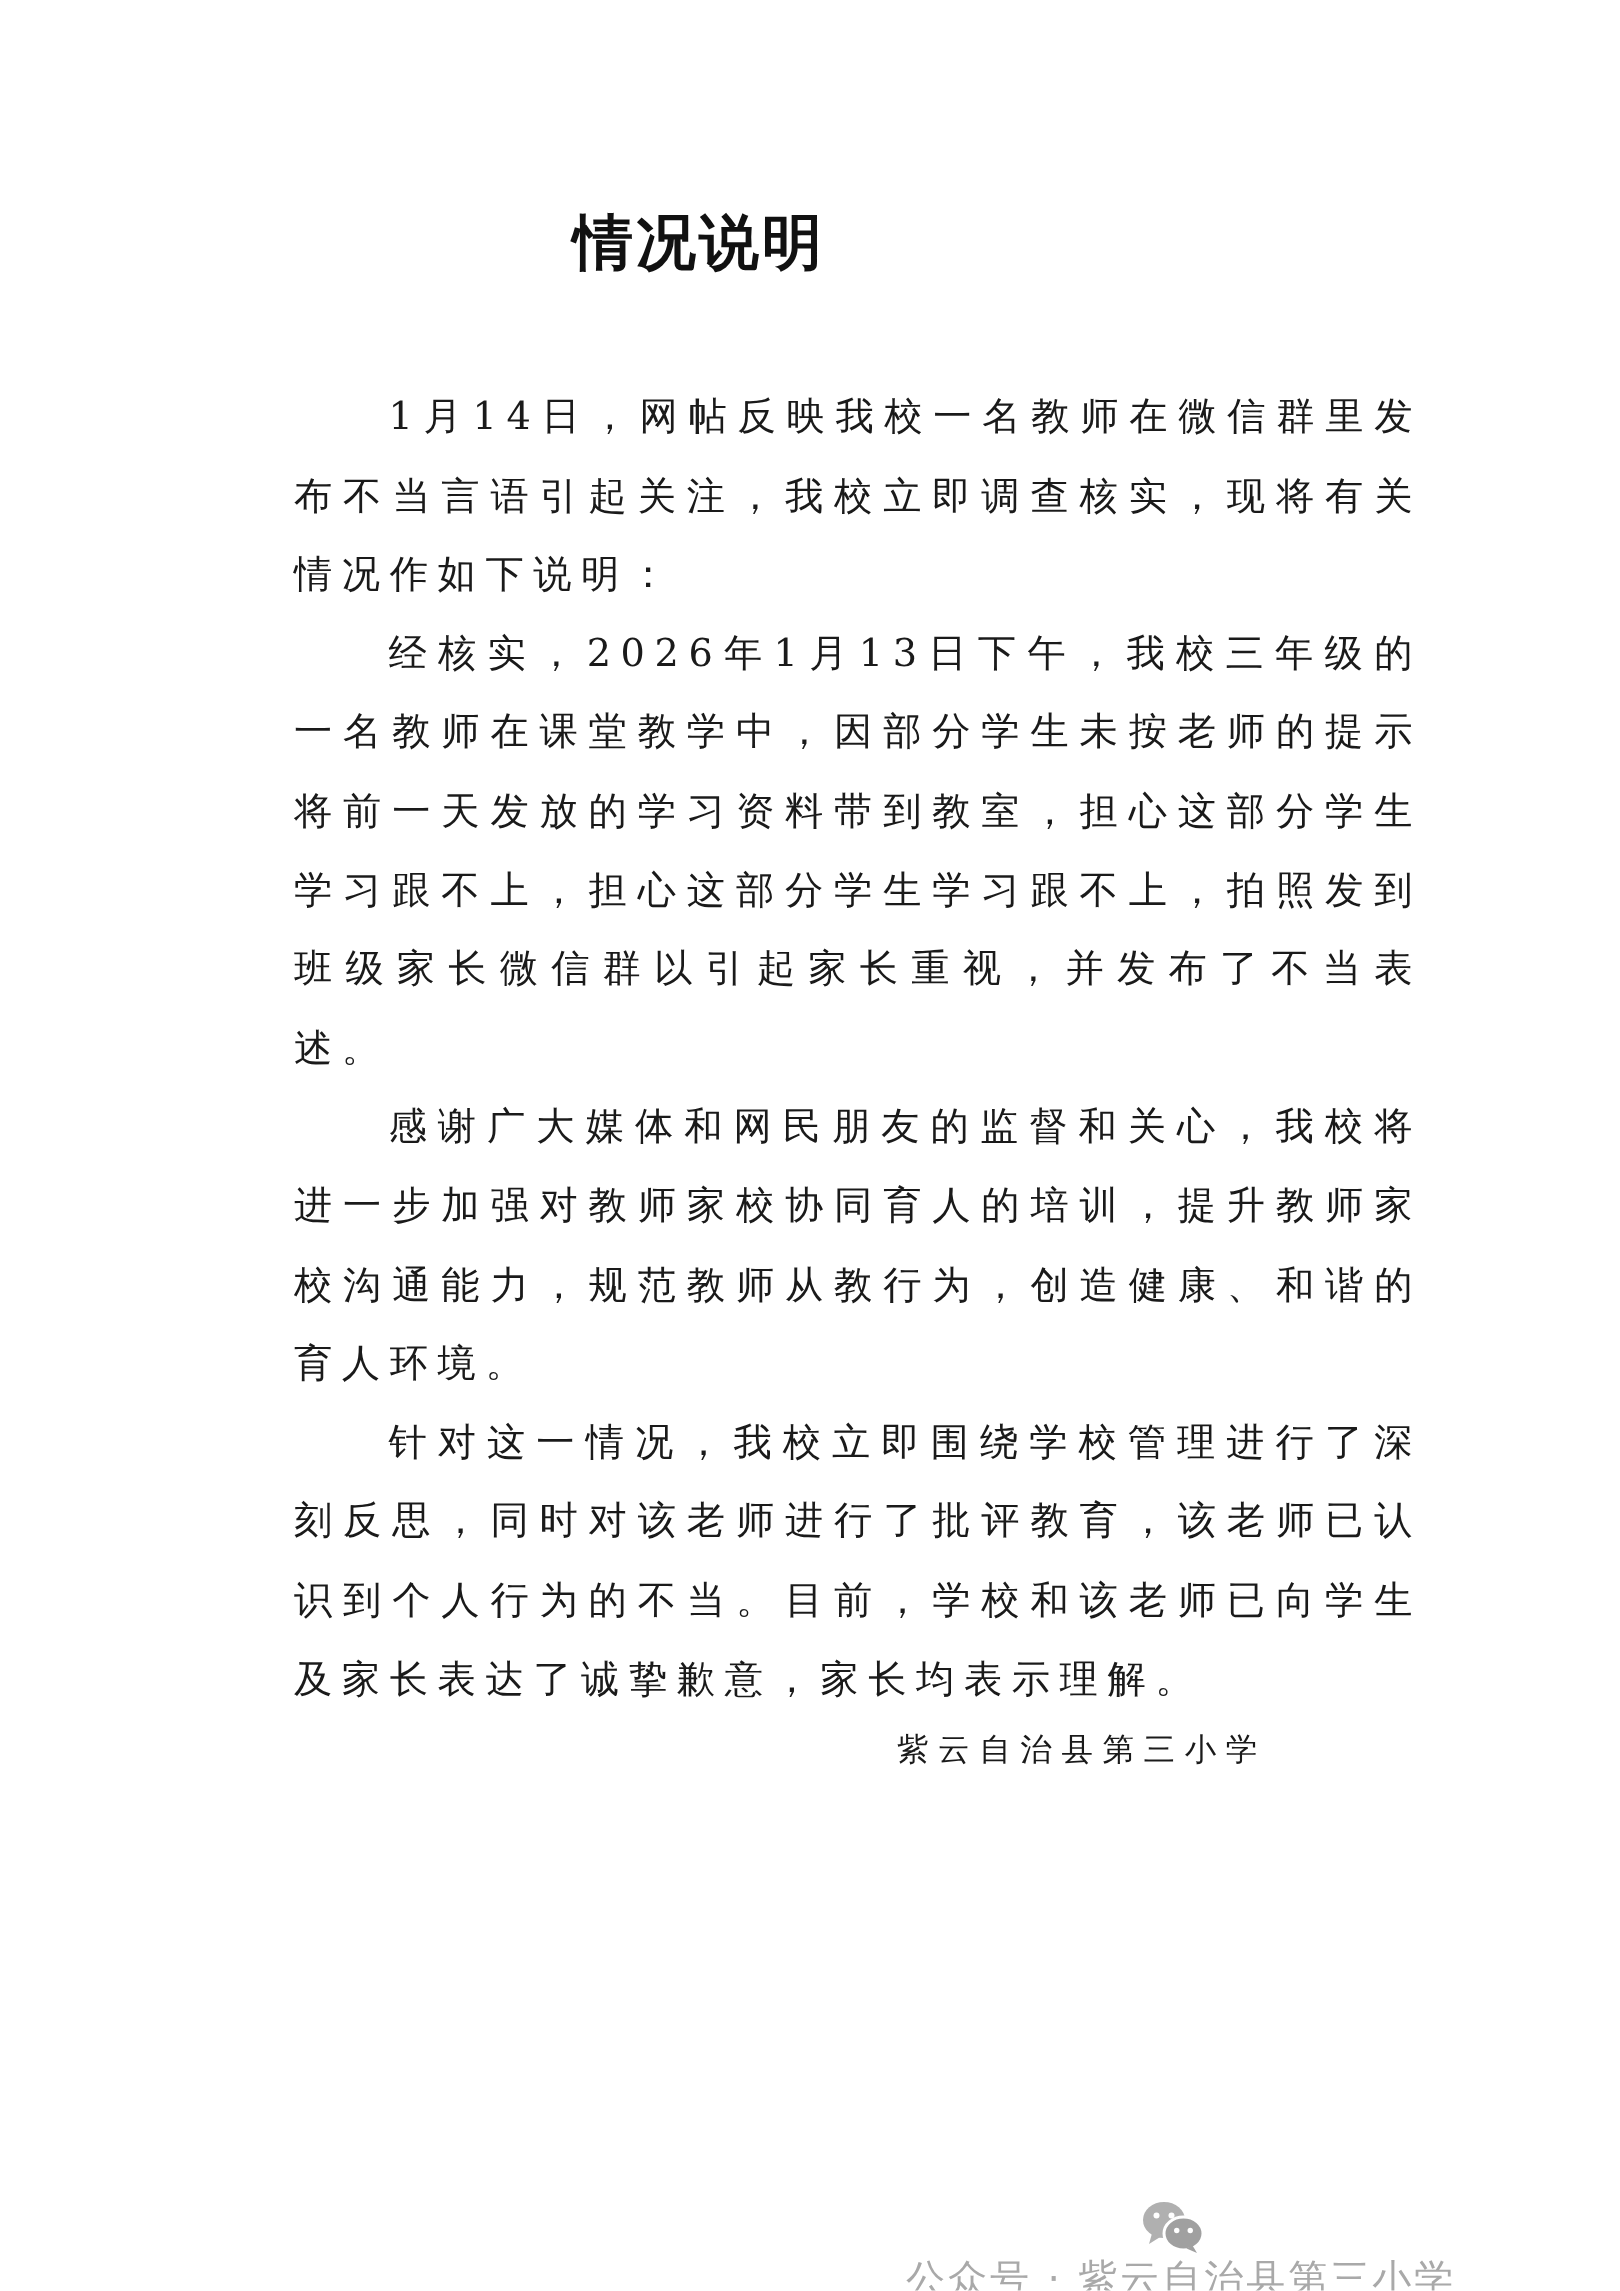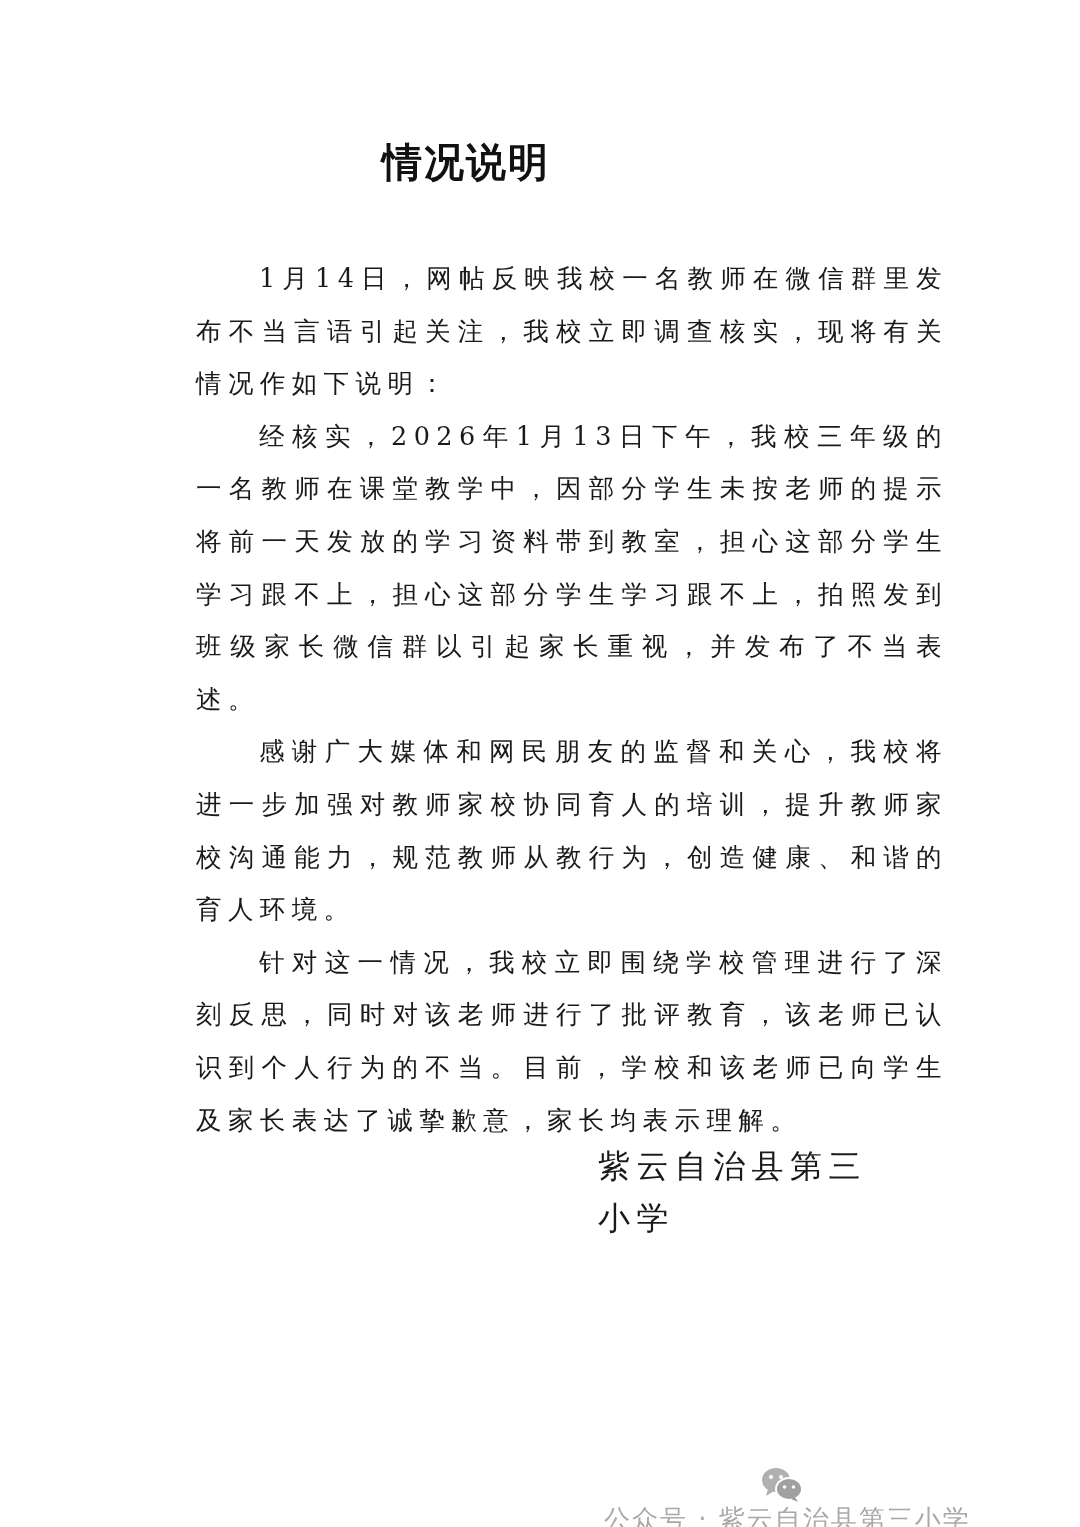--- a/index.html
+++ b/index.html
@@ -41,21 +41,21 @@
       letter-spacing: 6.4px;
       text-indent: 63px;
       text-align: justify;
       color: #1a1a1a;
     }
     .signature {
       position: absolute;
       left: 598px;
       top: 1140px;
       width: 300px;
-      font-size: 32px;
+      font-size: 21px;
       line-height: 52px;
       letter-spacing: 6.4px;
       color: #1a1a1a;
     }
     .sig-date {
       padding-left: 30px;
     }
     .watermark {
       position: absolute;
       left: 604px;

